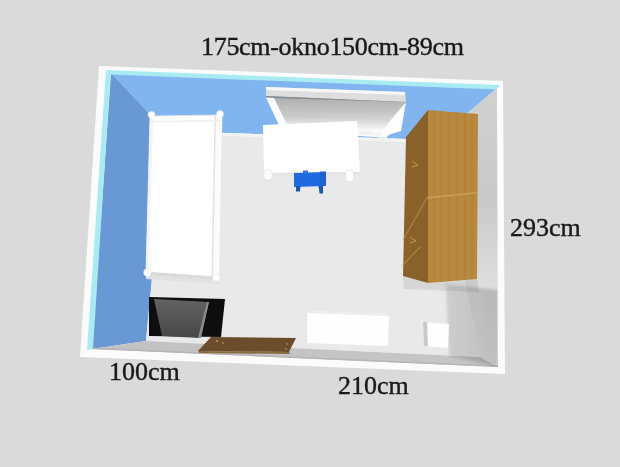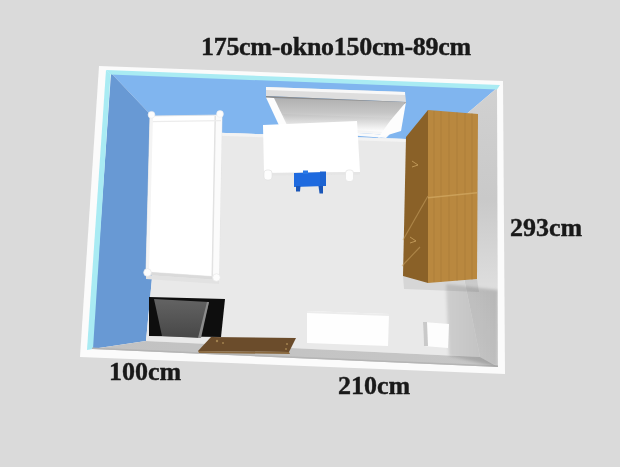--- a/index.html
+++ b/index.html
@@ -1,18 +1,18 @@
 <!DOCTYPE html>
 <html><head>
 <meta charset="utf-8">
 <style>
   html,body{margin:0;padding:0;}
   body{width:620px;height:467px;overflow:hidden;background:#dadada;
        font-family:"Liberation Serif", serif;}
-  #scene{position:relative;width:555px;height:467px;font-weight:bold;}
+  #scene{position:relative;width:555px;height:467px;}
   svg{position:absolute;left:0;top:0;}
 </style>
 </head>
 <body>
 <div id="scene">
 <svg width="620" height="467" viewBox="0 0 620 467">
   <defs>
     <linearGradient id="rwall" x1="0" y1="0" x2="0" y2="1">
       <stop offset="0" stop-color="#d1d1d1"></stop>
       <stop offset="0.4" stop-color="#c9c9c9"></stop>

